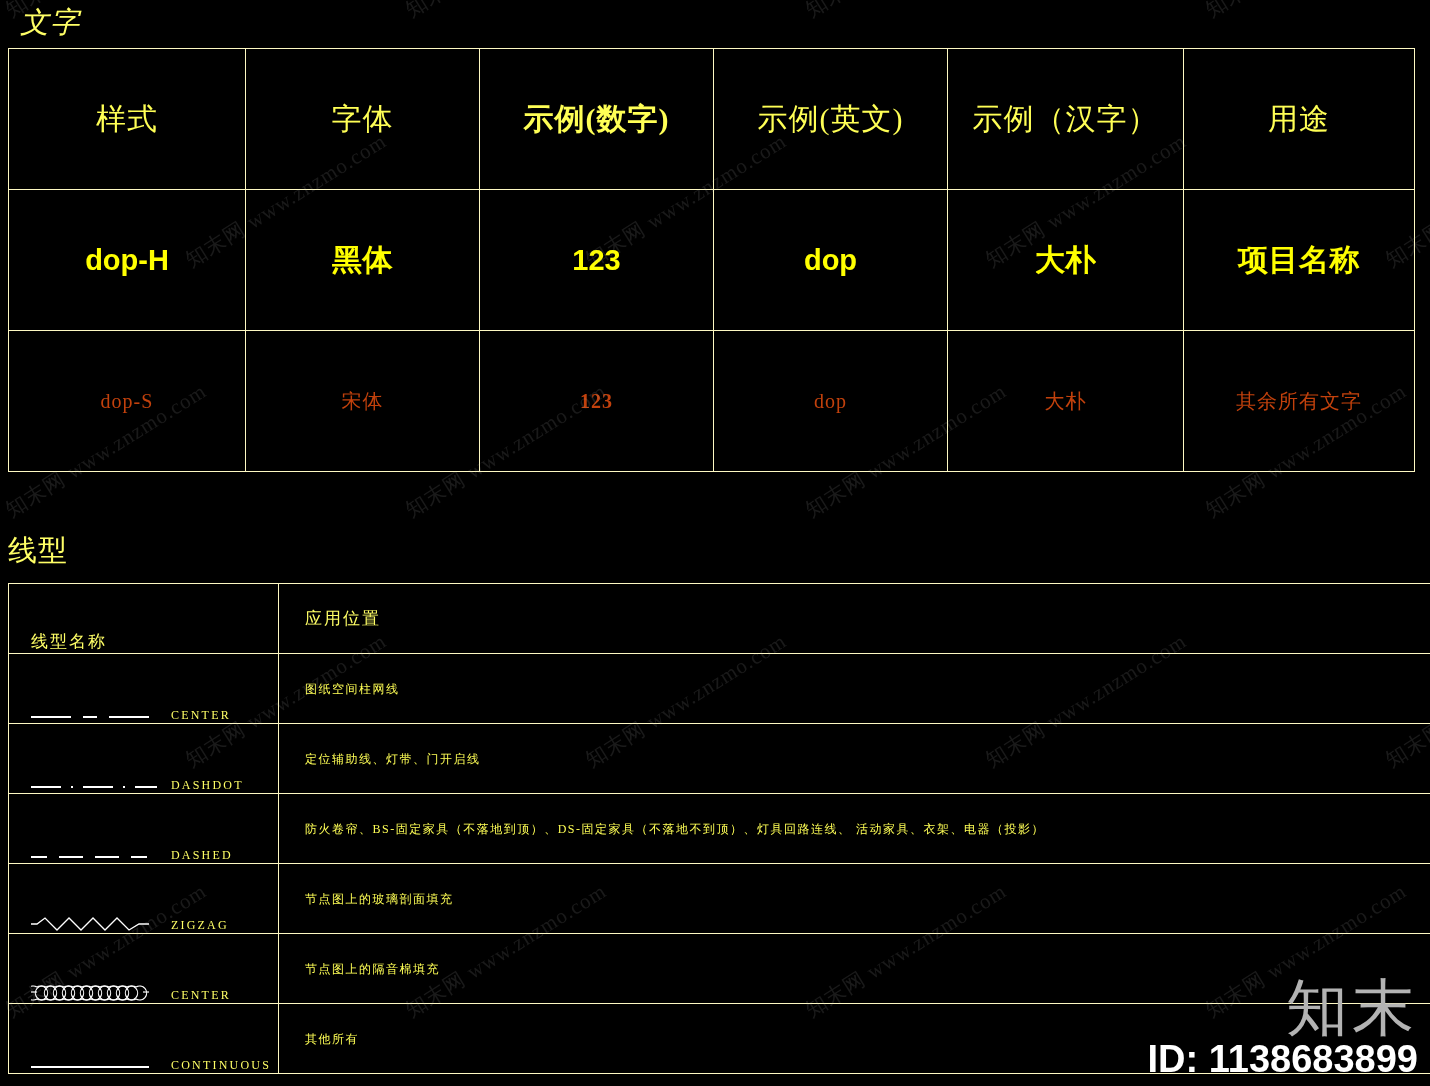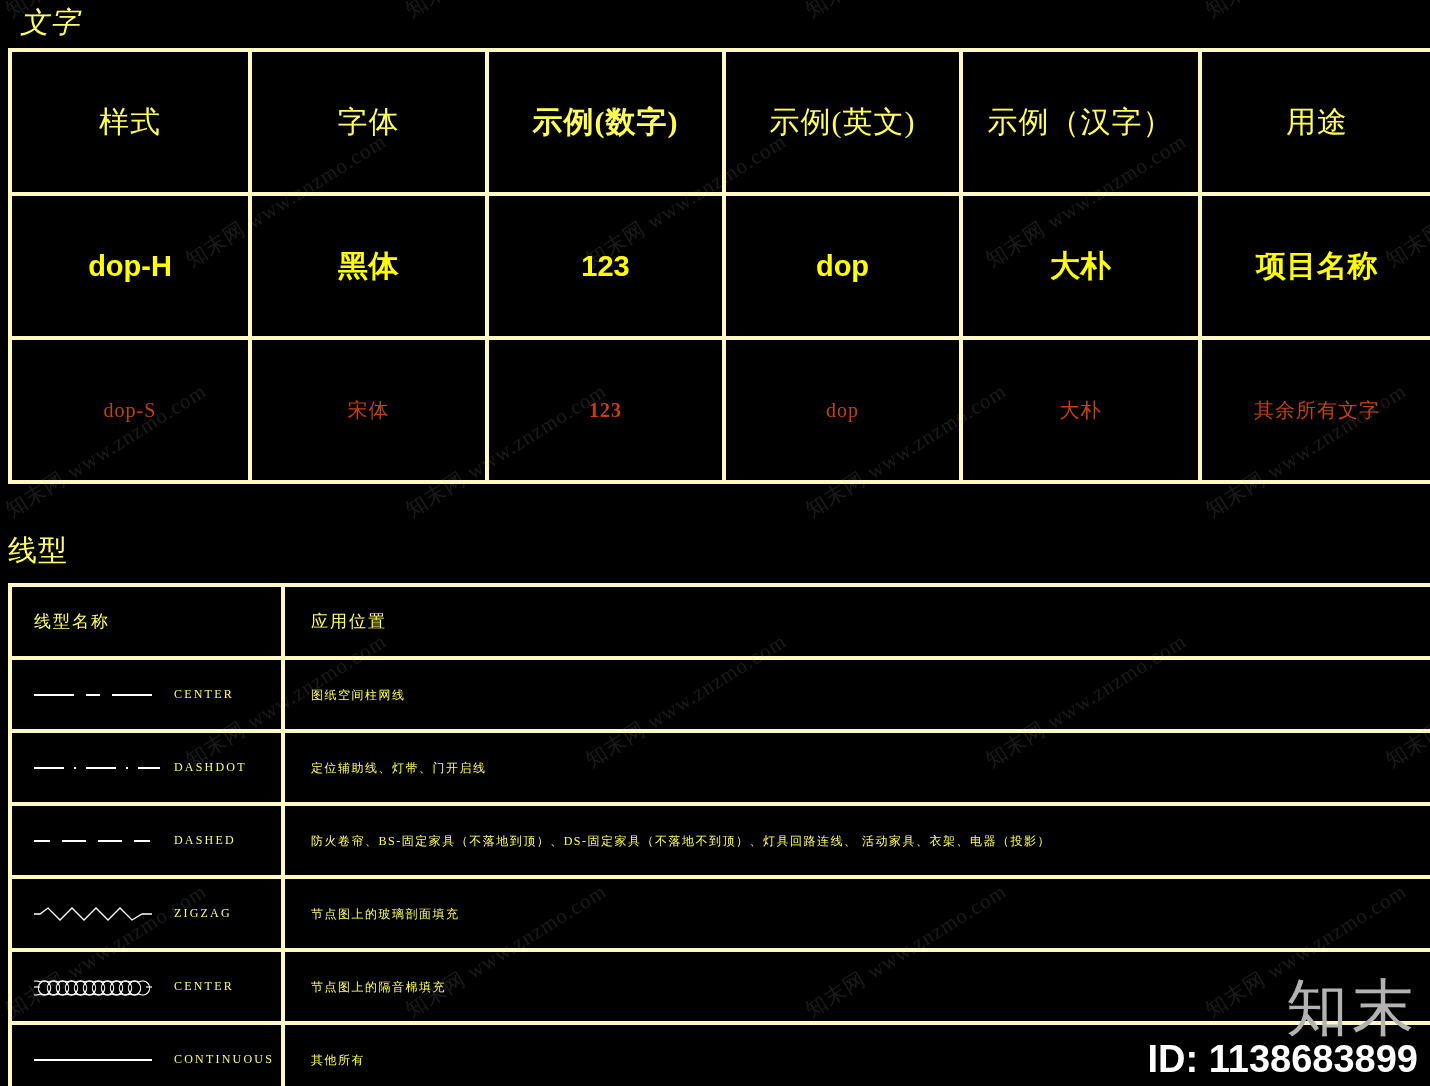--- a/index.html
+++ b/index.html
@@ -29,21 +29,21 @@
   #title-wenzi { left: 20px; top: 8px; font-style: italic; }
   #title-xianxing { left: 8px; top: 536px; }
 
   
   .cad-table {
     position: absolute;
     border-collapse: collapse;
     table-layout: fixed;
   }
   .cad-table td {
-    border: 4px solid #fef9c3;
+    border: 1px solid #fef9c3;
     padding: 0;
     vertical-align: middle;
     text-align: center;
   }
 
   
   #text-table {
     left: 8px;
     top: 48px;
     width: 1400px;
@@ -113,21 +113,21 @@
   }
   .lt-name {
     color: #ffff66;
     font-size: 12px;
     font-family: "Liberation Serif", "DejaVu Serif", serif;
     letter-spacing: 2.2px;
   }
 
   .sample-wrap {
     display: flex;
-    align-items: center;
+    align-items: flex-end;
     height: 100%;
     padding-left: 22px;
   }
   .sample-svg { display: block; flex: 0 0 auto; }
   .sample-label { margin-left: 12px; }
 
   
   #watermark-layer {
     position: absolute;
     left: 0; top: 0;

